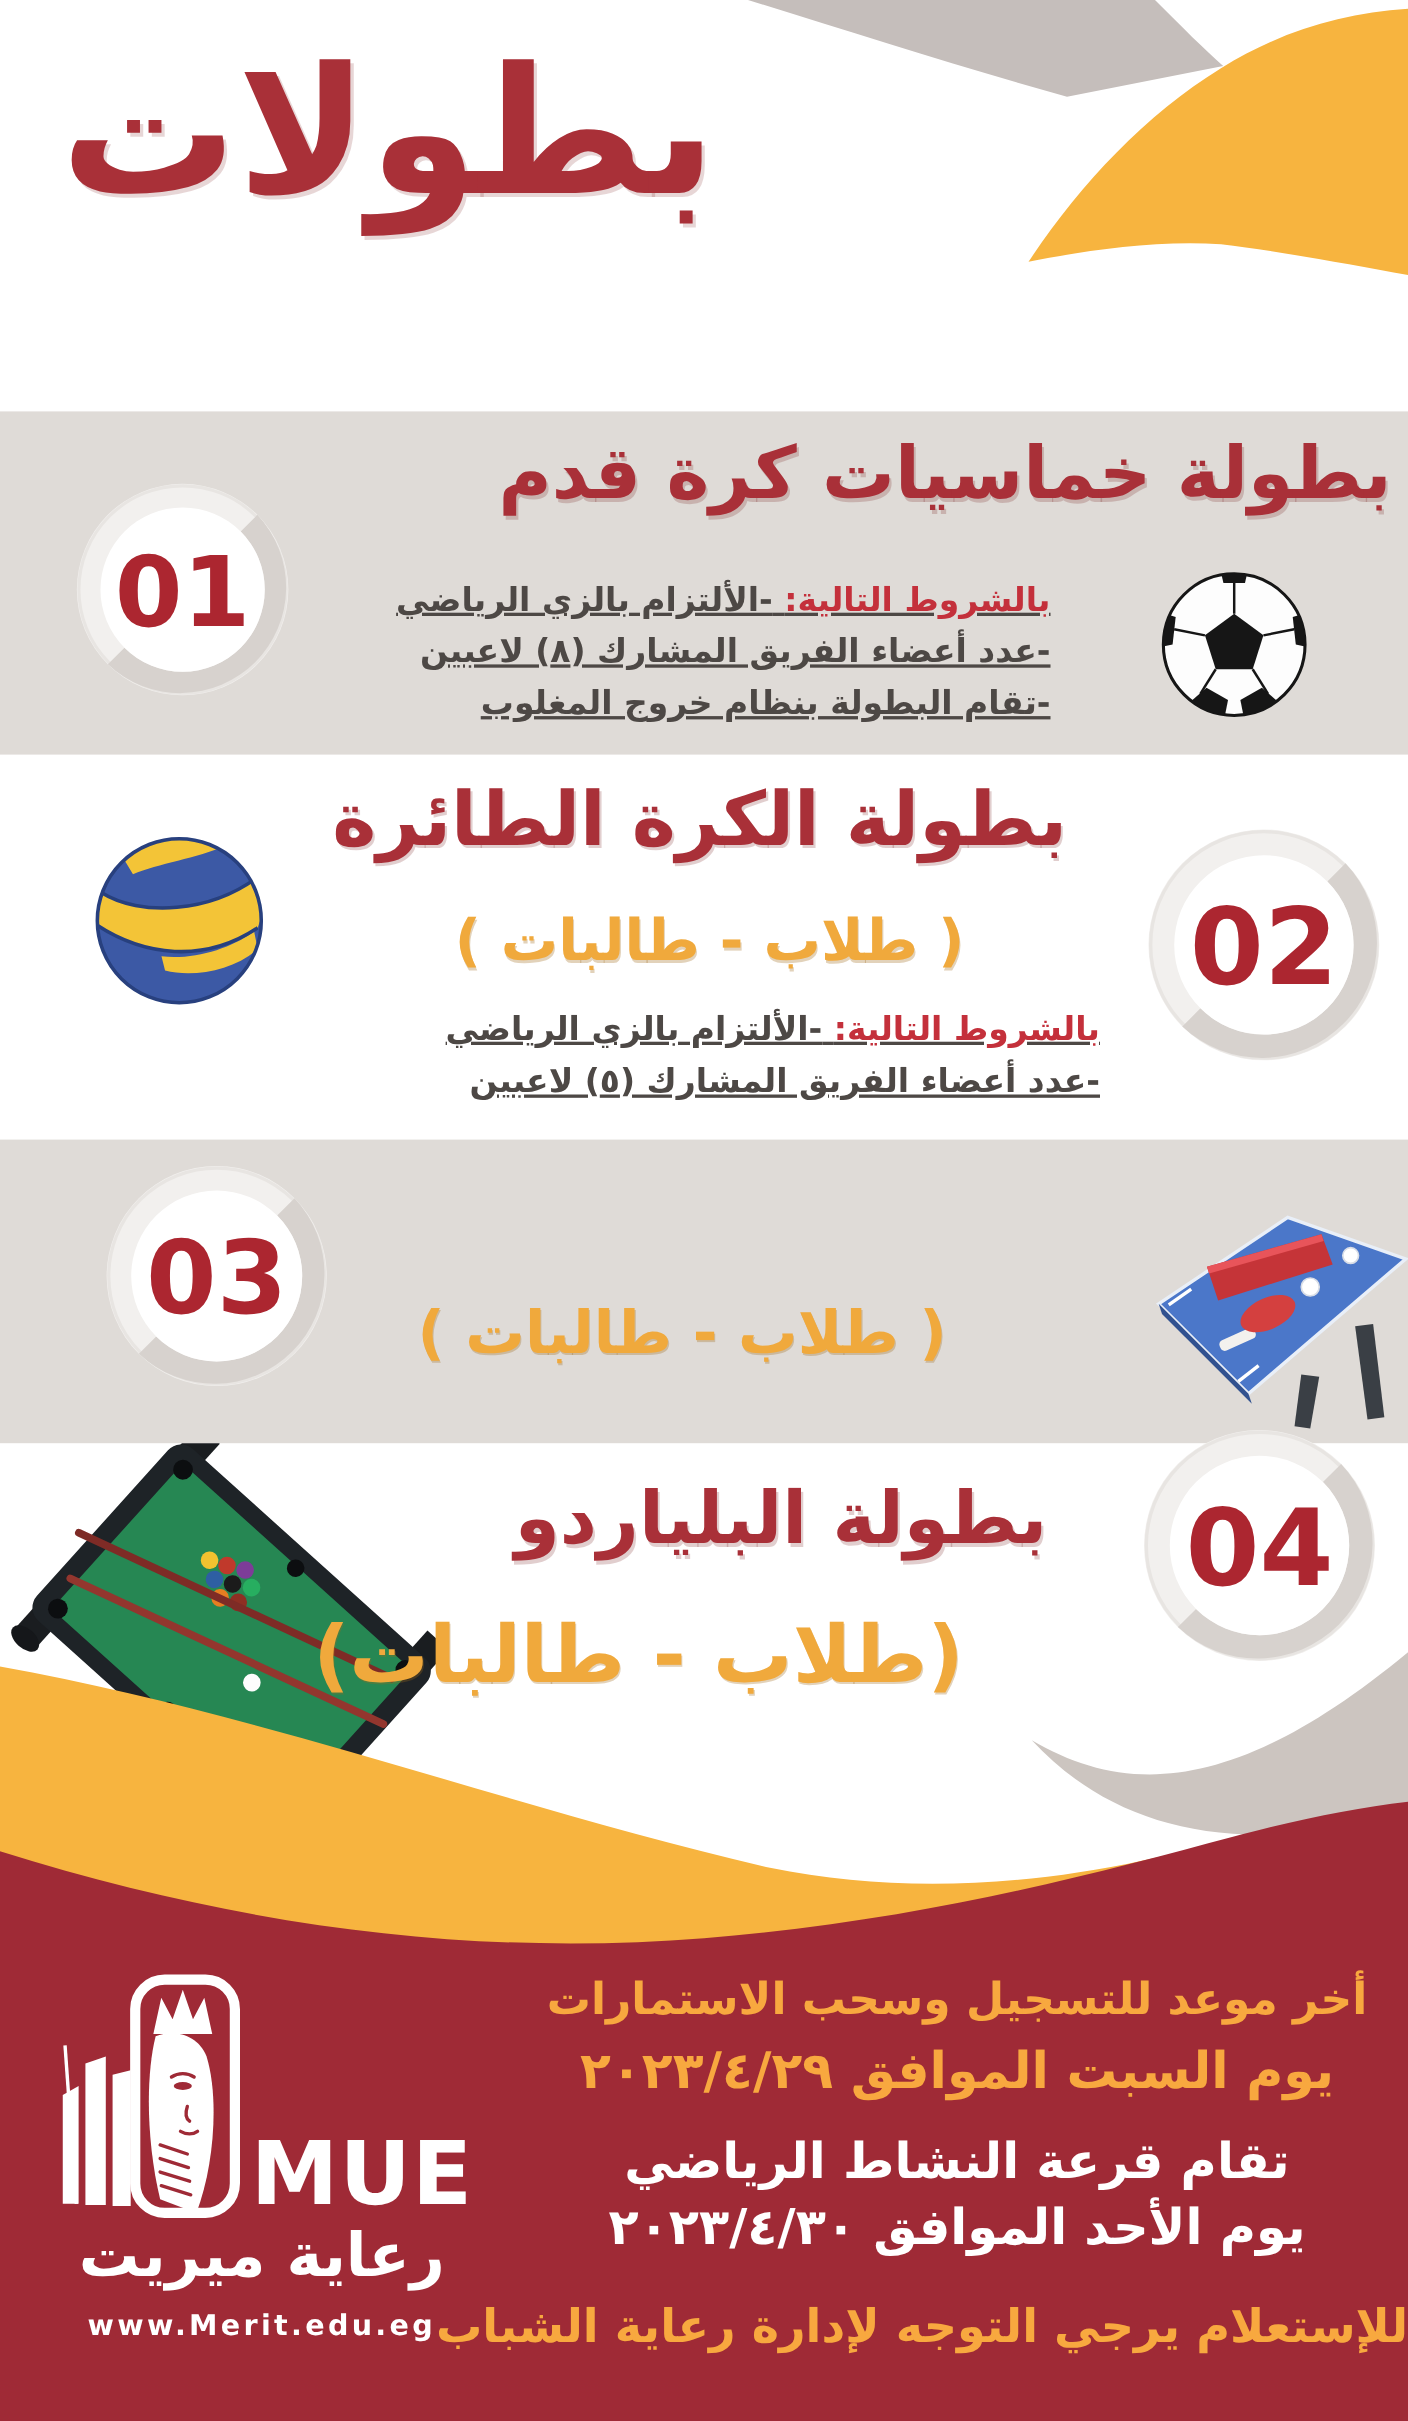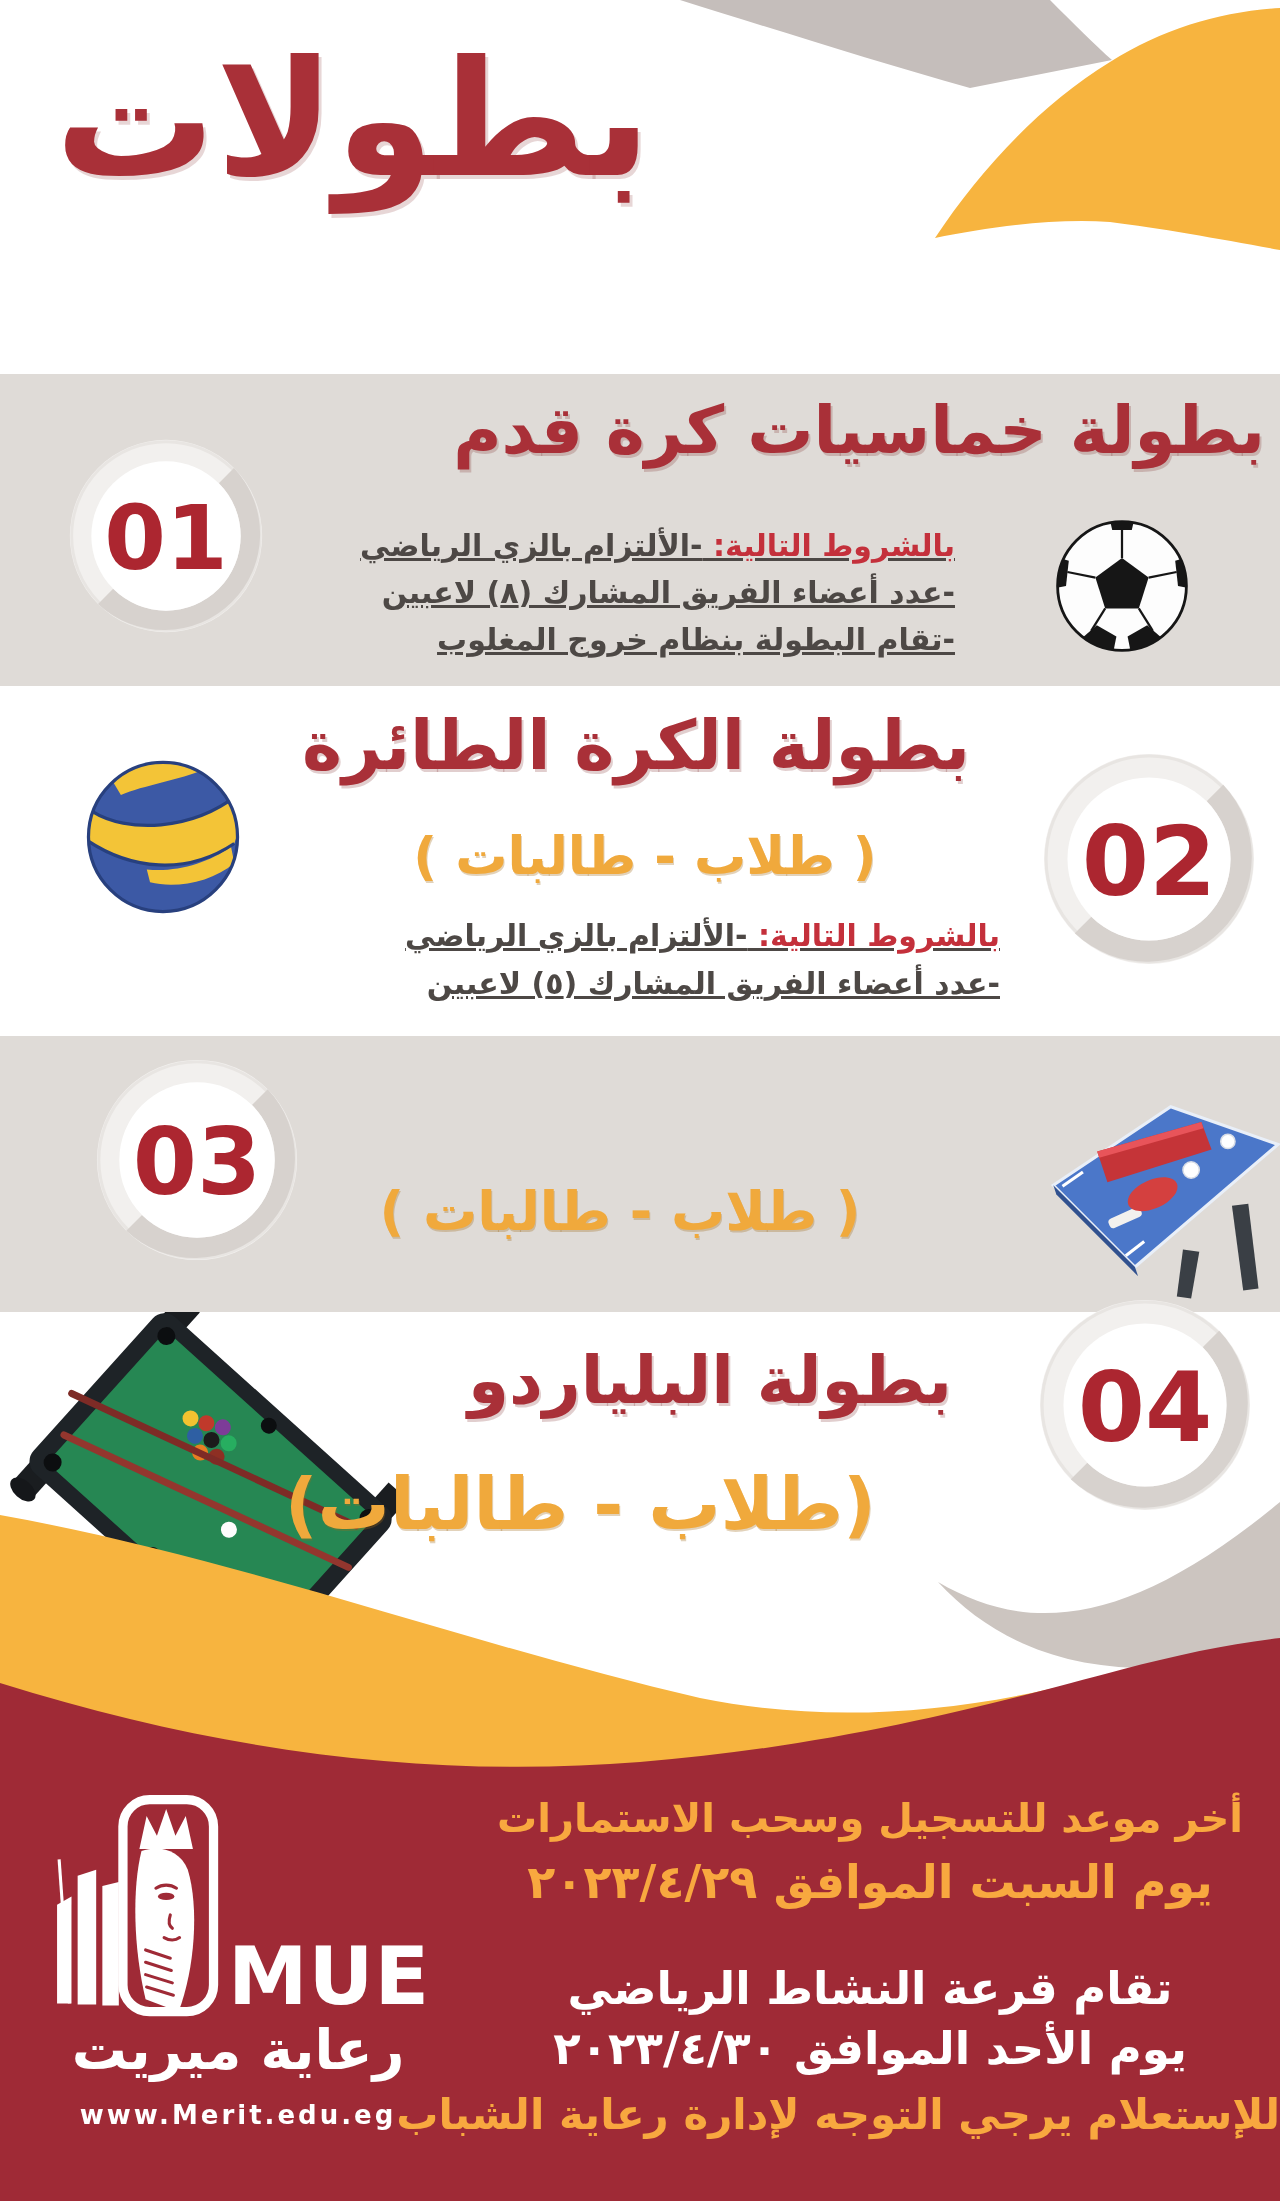--- a/index.html
+++ b/index.html
@@ -9,21 +9,21 @@
   .rtl{direction:rtl;unicode-bidi:embed;}
   .sec-title{color:#A93038;font-weight:bold;text-align:center;
              text-shadow:2px 3px 0 rgba(120,30,30,0.22);white-space:nowrap;}
   .sec-sub{color:#F0A93C;font-weight:bold;text-align:center;
            text-shadow:1px 2px 0 rgba(160,105,25,0.30);white-space:nowrap;}
   .cond{color:#4D4845;font-weight:bold;text-align:right;white-space:nowrap;text-decoration:underline;}
   .cond .lbl{color:#C4303B;}
   .poster-title{color:#A93038;font-weight:bold;white-space:nowrap;
                 text-shadow:3px 4px 0 rgba(120,30,30,0.18);}
   .f-orange{color:#F8A83F;font-weight:bold;text-align:center;white-space:nowrap;}
-  .f-white{color:#ffffff;font-weight:bold;text-align:center;white-space:nowrap;margin-top:24px;}
+  .f-white{color:#ffffff;font-weight:bold;text-align:center;white-space:nowrap;}
   .numtext{font-weight:bold;fill:#AC2630;font-family:"DejaVu Sans",sans-serif;}
   .mue{color:#ffffff;font-weight:bold;white-space:nowrap;}
   .bg-gray{background:#DFDBD7;}
 </style>
 </head>
 <body>
 
 <div id="canvas">
 
   <svg class="abs" style="left:680px;top:0;width:600px;height:300px;" viewBox="0 0 600 300">

